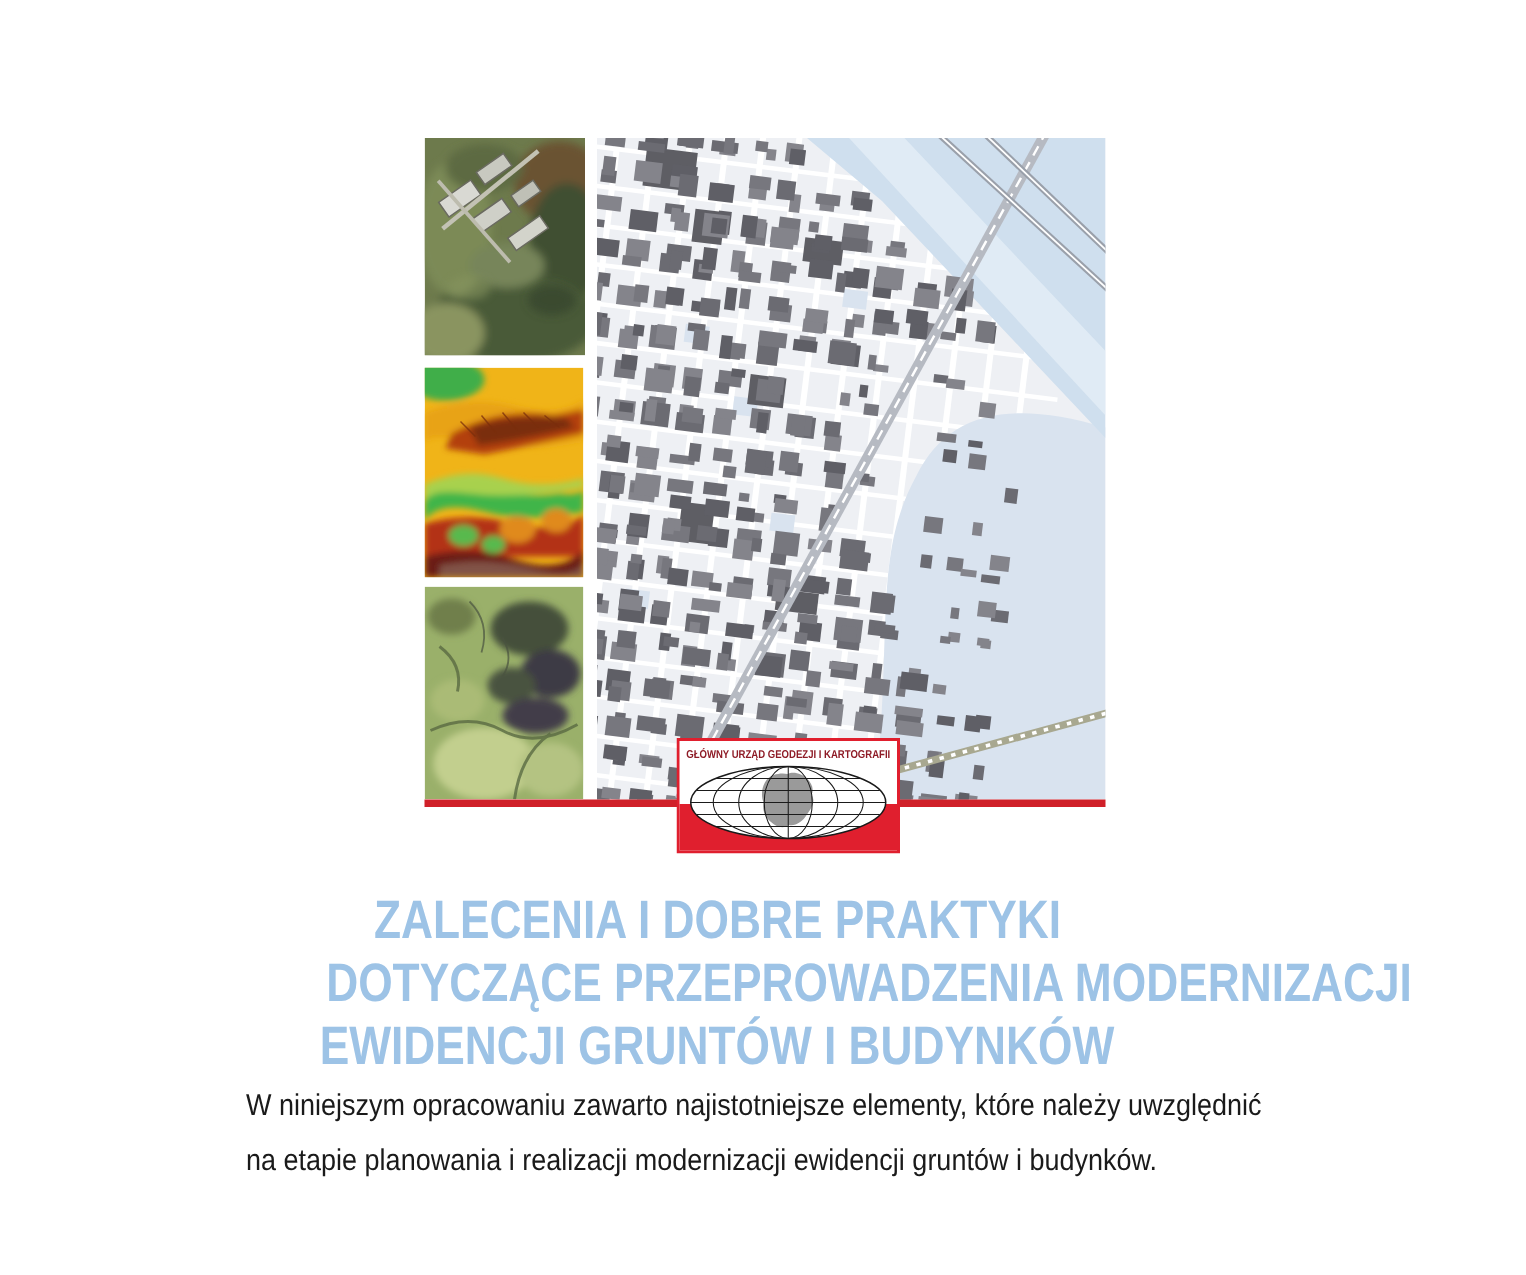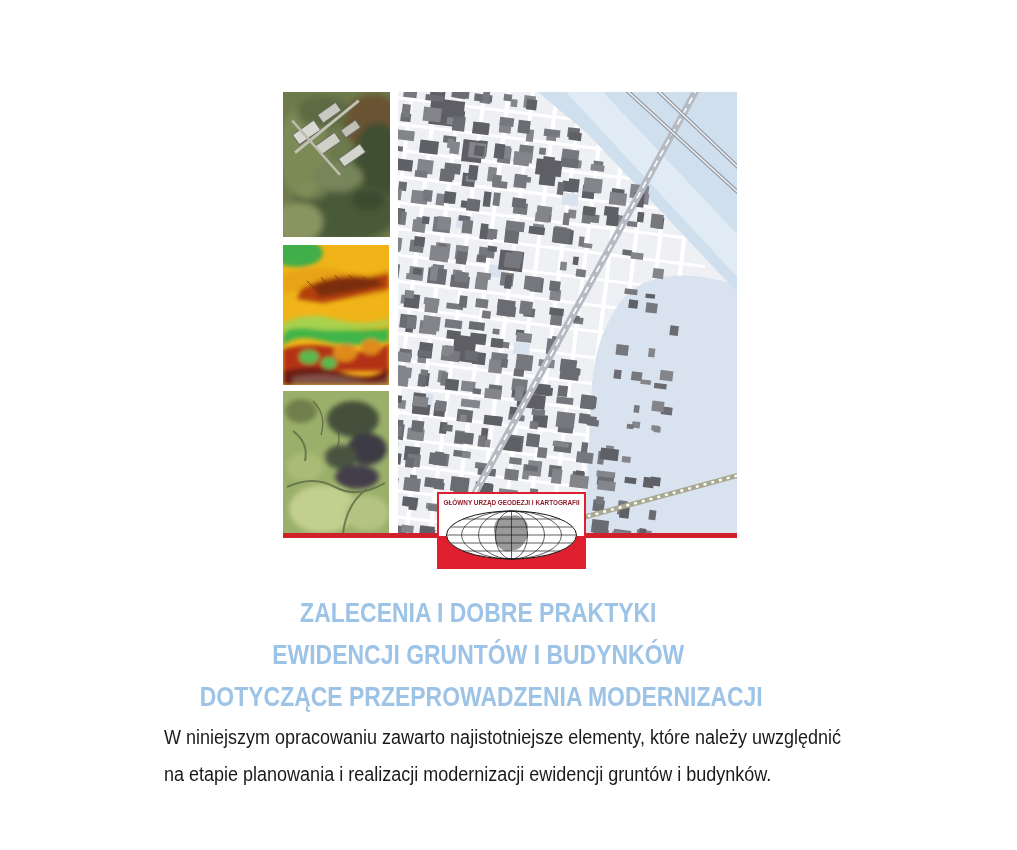--- a/index.html
+++ b/index.html
@@ -10,26 +10,26 @@
   }
   .abs{position:absolute;}
   
   .thumb{position:absolute;overflow:hidden;}
   .thumb svg{display:block;}
   
   #city-map{left:398px;top:92px;width:339px;height:441px;}
   
   #divider{left:283px;top:533px;width:454px;height:5px;background:var(--accent-red,#d02029);}
   
-  #gugik-logo{left:437px;top:492px;width:149px;height:77px;}
+  #gugik-logo{left:451px;top:492px;width:149px;height:77px;}
   .logo-title{font-family:"Liberation Sans",sans-serif;font-weight:bold;fill:var(--logo-text,#8e1b26);}
   
   #title-block{left:138px;top:592px;width:680px;text-align:center;}
   .title-line{
-    line-height:42px;font-size:28px;font-weight:bold;white-space:nowrap;
+    line-height:42px;font-size:36px;font-weight:bold;white-space:nowrap;
     color:var(--title-blue,#9dc3e6);
   }
   .title-line>span{display:inline-block;transform:scaleX(0.82);}
   
   #body-block{left:164px;top:719px;width:760px;}
   .body-line{
     line-height:37px;font-size:20px;color:var(--body-text,#1a1a1a);
     white-space:nowrap;transform:scaleX(0.9);transform-origin:left center;
   }
 </style>
@@ -695,20 +695,20 @@
         <line x1="13.5" y1="51" x2="135.5" y2="51"></line>
         <line x1="26" y1="27" x2="123" y2="27"></line>
         <line x1="26" y1="59" x2="123" y2="59"></line>
       </g>
     </g>
   </svg>
 </div>
 
 <div class="abs" id="title-block">
   <div class="title-line"><span>ZALECENIA I DOBRE PRAKTYKI</span></div>
+  <div class="title-line"><span>DOTYCZĄCE PRZEPROWADZENIA MODERNIZACJI</span></div>
   <div class="title-line"><span>EWIDENCJI GRUNTÓW I BUDYNKÓW</span></div>
-  <div class="title-line"><span>DOTYCZĄCE PRZEPROWADZENIA MODERNIZACJI</span></div>
 </div>
 
 <div class="abs" id="body-block">
   <div class="body-line">W niniejszym opracowaniu zawarto najistotniejsze elementy, które należy uwzględnić</div>
   <div class="body-line">na etapie planowania i realizacji modernizacji ewidencji gruntów i budynków.</div>
 </div>
 
 </body></html>

